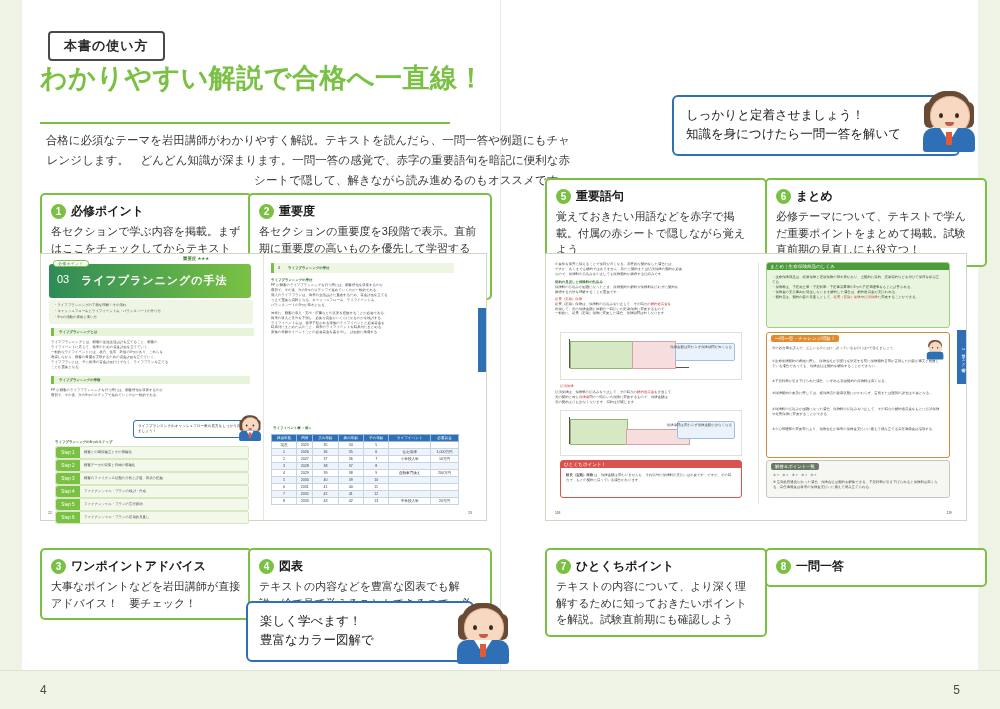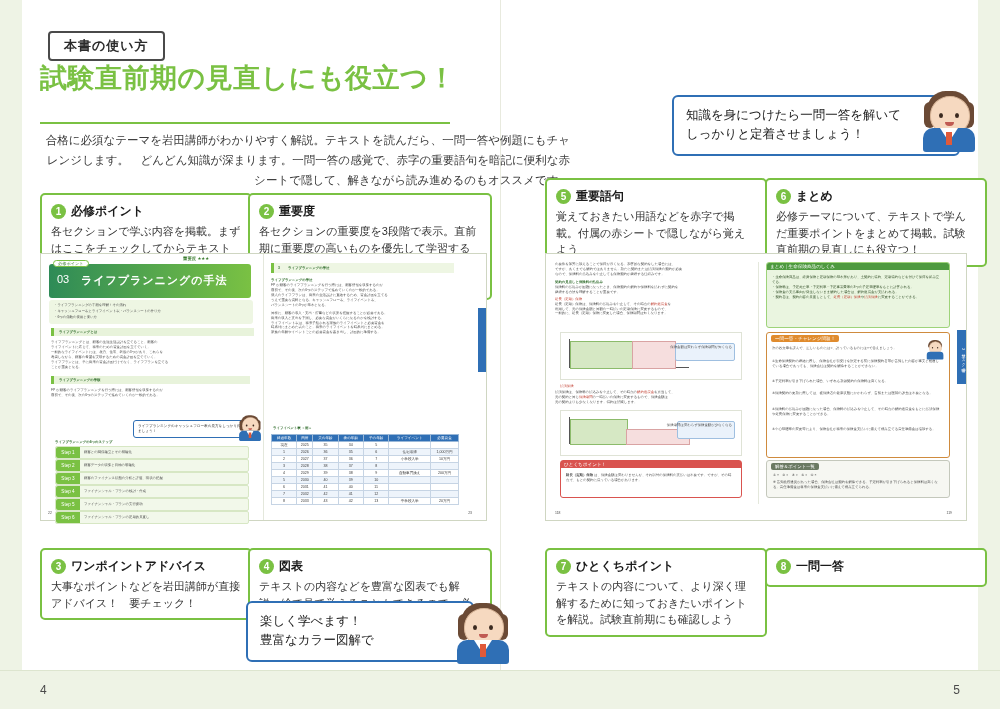--- a/index.html
+++ b/index.html
@@ -112,28 +112,28 @@
 <body>
 
 <div class="page">
 
   <div class="gutter-left"></div>
   <div class="gutter-right"></div>
   <div class="center-seam"></div>
 
   <div class="hdr-tag">本書の使い方</div>
   <div class="hdr-title">
-    <div>試験直前期の見直しにも役立つ！</div>
+    <div>わかりやすい解説で合格へ一直線！</div>
   </div>
   <div class="hdr-rule"></div>
   <div class="lead">合格に必須なテーマを岩田講師がわかりやすく解説。テキストを読んだら、一問一答や例題にもチャレンジします。　どんどん知識が深まります。一問一答の感覚で、赤字の重要語句を暗記に便利な赤シートで隠して、解きながら読み進めるのもオススメです。</div>
 
   <div class="bubble top">
+    <div>しっかりと定着させましょう！</div>
     <div>知識を身につけたら一問一答を解いて</div>
-    <div>しっかりと定着させましょう！</div>
   </div>
   <div class="avatar" style="left:918px;top:88px;">
     <div class="av-hair"></div>
     <div class="av-hair2"></div>
     <div class="av-hair3"></div>
     <div class="av-head"></div>
     <div class="av-eye l"></div>
     <div class="av-eye r"></div>
     <div class="av-mouth"></div>
     <div class="av-body"></div>

